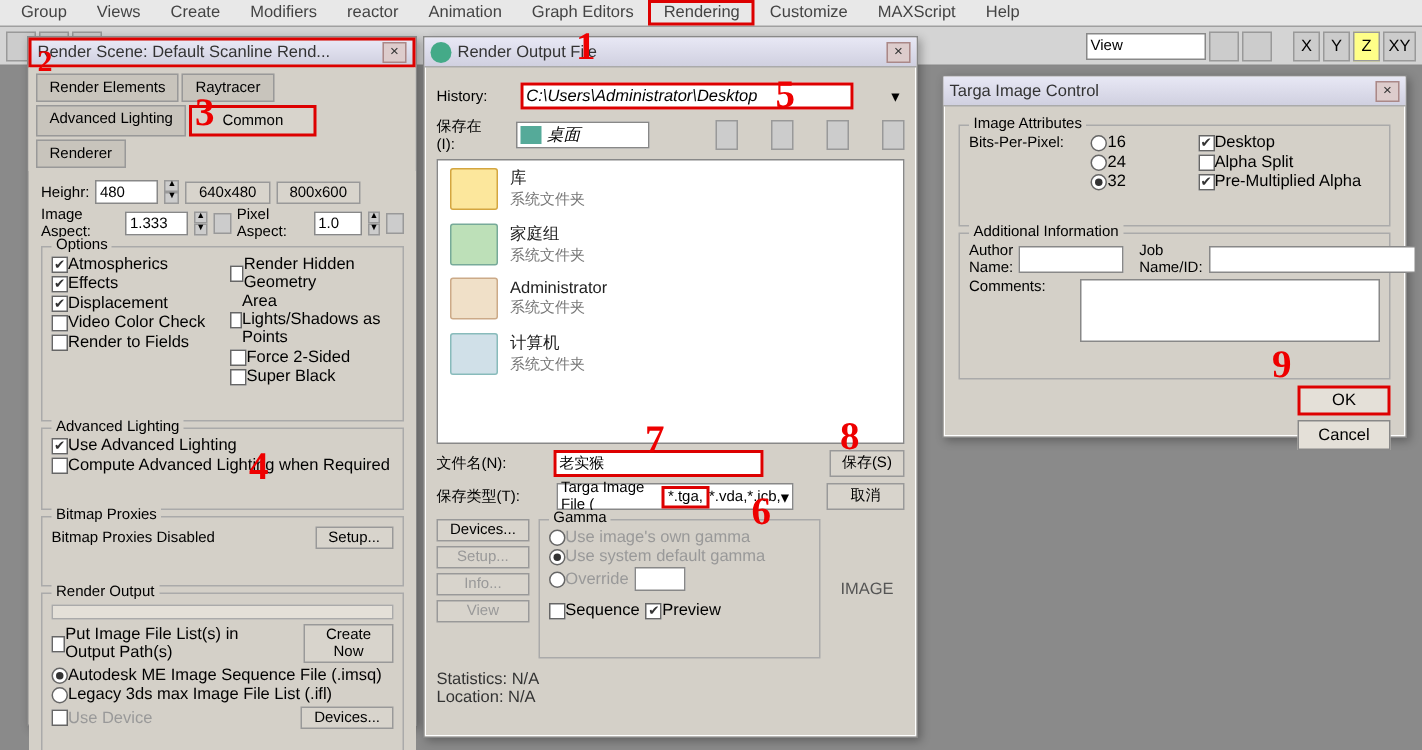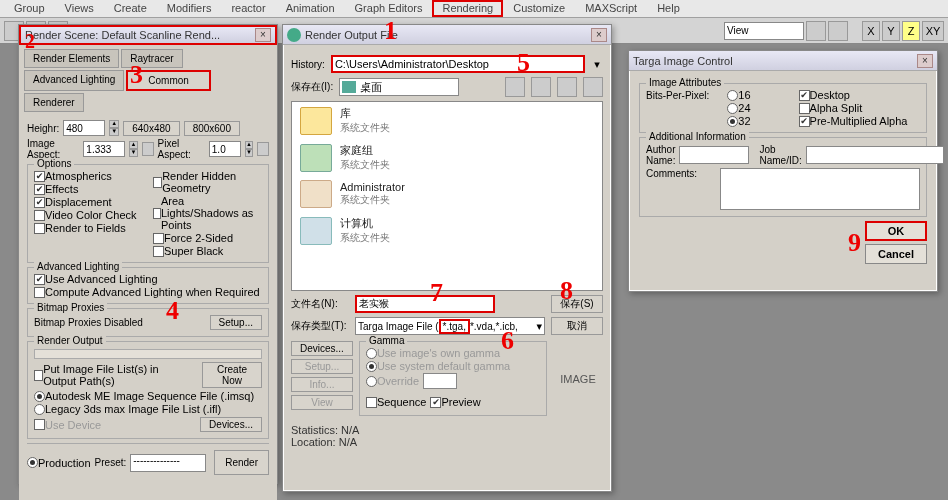--- a/index.html
+++ b/index.html
@@ -23,47 +23,47 @@
 .tabs { display:flex; flex-wrap:wrap; padding:4px 4px 0 4px; background:#d4d0c8; }
 .tab { background:#c8c4bc; border:1px solid #999; padding:3px 8px; margin:0 1px 2px 1px; font-size:10px; }
 .tab.sel { background:#d8d4cc; }
 .rs-body { padding:4px 8px; background:#d4d0c8; height:408px; overflow:auto; position:relative;}
 .row { display:flex; align-items:center; gap:4px; margin:2px 0;}
 .lbl { font-size:10px; }
 .num { width:42px; height:16px; background:#fff; border:1px solid #888; font-size:10px; padding:0 2px;}
 .spn { width:10px; height:16px; display:flex; flex-direction:column;}
 .spn b{flex:1;background:#ccc;border:1px solid #999;font-size:6px;line-height:5px;text-align:center;font-weight:normal;}
 .btn { background:#d8d4cc; border:1px solid #999; padding:1px 8px; font-size:10px; }
-.grp { border:1px solid #aaa; margin:4px 0; padding:4px 6px 4px 6px; position:relative;}
+.grp { border:1px solid #aaa; margin:4px 0; padding:4px 6px 22px 6px; position:relative;}
 .grp > .gt { position:absolute; top:-7px; left:6px; background:#d4d0c8; padding:0 3px; font-size:10px;}
 .cb { display:flex; align-items:center; gap:0; font-size:10px; margin:1px 0;}
 .cb i { width:11px; height:11px; background:#fff; border:1px solid #666; display:inline-block; font-style:normal; font-size:9px; line-height:9px; text-align:center;}
 .rb i { width:11px; height:11px; background:#fff; border:1px solid #666; border-radius:50%; display:inline-block; position:relative;}
 .rb.sel i::after{content:"";width:5px;height:5px;background:#333;border-radius:50%;position:absolute;left:2px;top:2px;}
 .cb.ck i::after{content:"✔";color:#333;}
 
 
 #render-file { left:282px; top:24px; width:330px; height:468px; }
 .rf-body { padding:6px 8px; }
-.ldd { width:200px; height:18px; background:#fff; border:1px solid #888; padding:0 2px; display:inline-flex; align-items:center;}
-.loc-row { display:flex; align-items:center; gap:6px; margin:4px 0;}
+.ldd { width:200px; height:18px; background:#fff; border:1px solid #888; padding:0 2px; display:inline-flex; align-items:center;font-style:italic;}
+.loc-row { display:flex; align-items:center; gap:22px; margin:4px 0;}
 .folder-list { background:#fff; border:1px solid #888; height:190px; margin:4px 0; overflow:auto;}
 .fl-item { display:flex; align-items:center; gap:8px; padding:4px 8px;}
 .fl-icon { width:32px; height:28px; background:#fce79c; border:1px solid #d4a640; border-radius:2px; position:relative;}
 .fl-icon.c { background:#d0e0e8; border-color:#8bb;}
 .fl-txt .nm { font-size:11px; color:#222;} 
 .fl-txt .sub { font-size:10px; color:#777;}
 .inl { display:inline-block; width:52px; height:18px; border:1px solid #999; background:#d8d4cc; text-align:center; line-height:16px; font-size:10px;}
 .tf { height:18px; background:#fff; border:1px solid #888; padding:0 2px; font-size:10px;}
 .dimmed { color:#999;}
 
 
 #targa { left:628px; top:50px; width:310px; height:242px;}
 .tg-body { padding:8px 10px;}
-.tg-btn { width:62px; height:20px; background:#e4e0d8; border:1px solid #888; font-size:11px;font-weight:bold;}
+.tg-btn { width:62px; height:20px; background:#e4e0d8; border:1px solid #888; font-size:11px;}
 
 
 .ann { position:absolute; color:#e00; font: bold 26px "Comic Sans MS", cursive; pointer-events:none; }
 </style>
 </head>
 <body>
 
 <div class="menubar">
   <span>Group</span>
   <span>Views</span>

